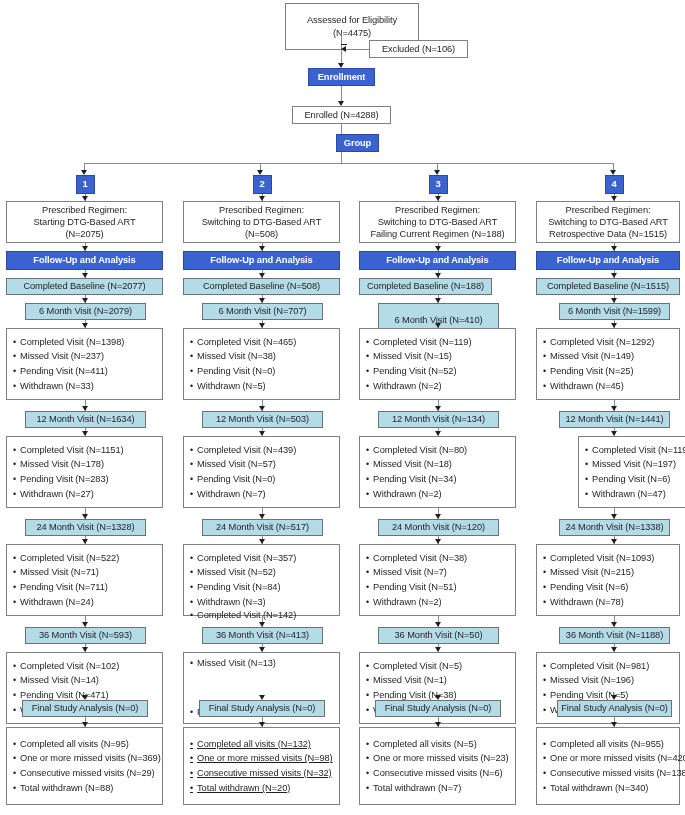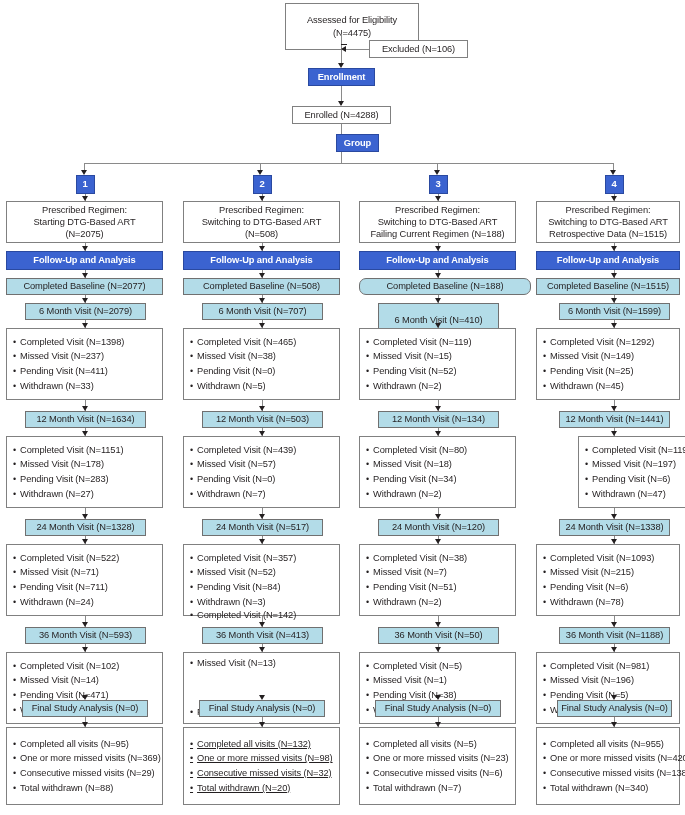--- a/index.html
+++ b/index.html
@@ -311,21 +311,21 @@
             <span class="ln">Switching to DTG-Based ART</span>
             <span class="ln">Failing Current Regimen (N=188)</span>
           </div>
       <div class="vline" style="left:438px;top:243px;height:8px;"></div>
       <div class="arrow" style="left:435px;top:246px;"></div>
       <div class="box blue" style="left:359px;top:251px;width:157px;height:19px;">
             <span class="ln">Follow-Up and Analysis</span>
           </div>
       <div class="vline" style="left:438px;top:270px;height:8px;"></div>
       <div class="arrow" style="left:435px;top:273px;"></div>
-      <div class="box cyan" style="left:359px;top:278px;width:172px;height:17px;border-radius:7px;">
+      <div class="box cyan" style="left:359px;top:278px;width:133px;height:17px;">
             <span class="ln">Completed Baseline (N=188)</span>
           </div>
       <div class="vline" style="left:438px;top:295px;height:8px;"></div>
       <div class="arrow" style="left:435px;top:298px;"></div>
       <div class="box cyan" style="left:378px;top:303px;width:121px;height:34px;">
               <span class="ln">6 Month Visit (N=410)</span>
             </div>
       <div class="vline" style="left:438px;top:320px;height:8px;"></div>
       <div class="arrow" style="left:435px;top:323px;"></div>
       <div class="listbox" style="left:359px;top:328px;width:157px;height:72px;">

